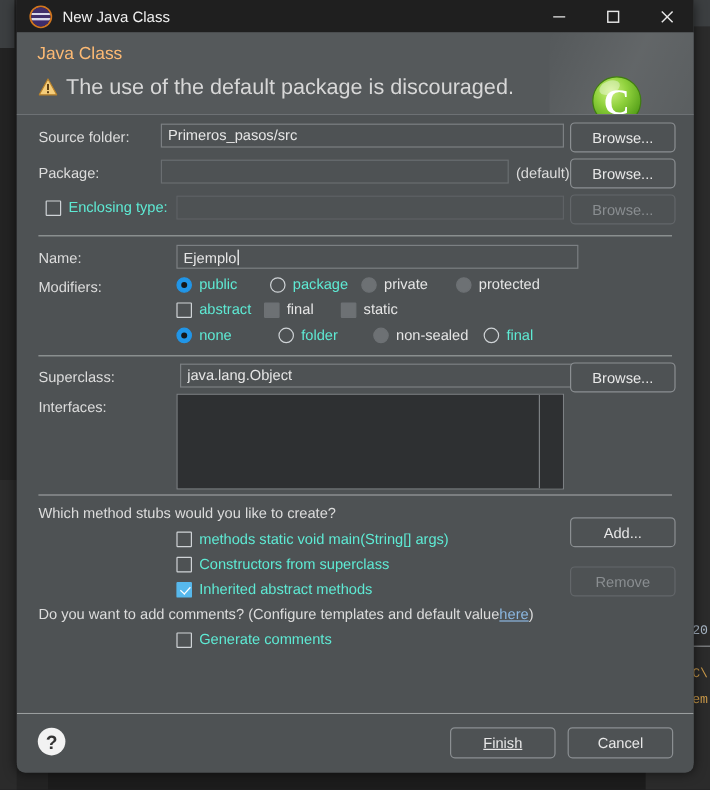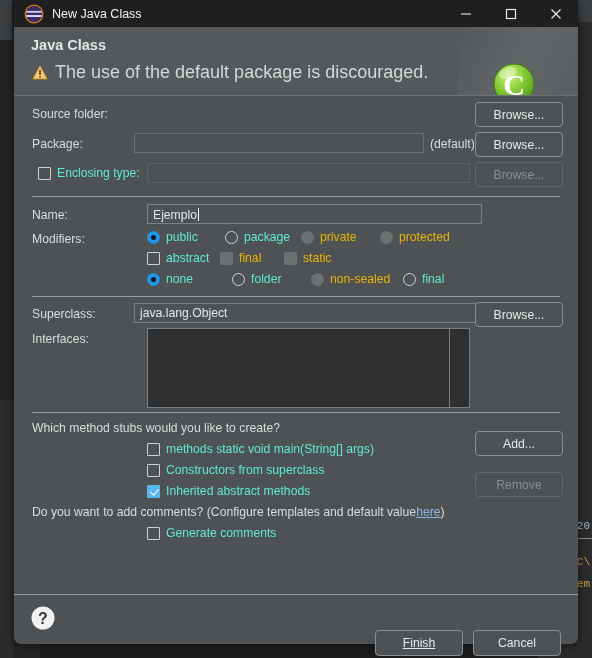--- a/index.html
+++ b/index.html
@@ -128,23 +128,23 @@
   }
   .banner-grad {
     position: absolute;
     right: 0; top: 0;
     width: 120px; height: 68px;
     background: linear-gradient(115deg, rgba(255,255,255,0) 0%, rgba(255,255,255,0.08) 55%, rgba(255,255,255,0.03) 100%);
   }
   .banner-title {
     position: absolute;
     left: 17px; top: 10px;
-    color: #e5e5e5;
+    color: #fdba74;
     font-size: 14.5px;
-    font-weight: bold;
+    font-weight: normal;
   }
   .banner-msg-row {
     position: absolute;
     left: 18px; top: 35px;
     display: flex;
     align-items: center;
     gap: 7px;
   }
   .warn-icon { width: 16px; height: 15px; flex: none; }
   .banner-msg {
@@ -225,21 +225,21 @@
     left: 18px;
     width: 528px;
     height: 1px;
     background: #9a9e9f;
   }
 
   
   .ctl-row { position: absolute; display: flex; align-items: center; }
   .ctl { display: flex; align-items: center; gap: 6px; }
   .ctl-label { color: #5eead4; font-size: 12.2px; white-space: nowrap; }
-  .ctl-label.dim { color: #eab308; }
+  .ctl-label.dim { color: #e5e5e5; }
 
   .radio {
     width: 13px; height: 13px;
     border-radius: 50%;
     box-sizing: border-box;
     border: 1.5px solid #cfd3d6;
     background: #4e5254;
     flex: none;
     position: relative;
   }
@@ -324,21 +324,21 @@
     left: 16px; top: 10px;
     width: 26px; height: 26px;
   }
   .footer-btns {
     position: absolute;
     right: 17px; top: 11px;
     display: flex;
     gap: 10px;
   }
   .btn-wide {
-    width: 88px; height: 26px; margin-top: 24px;
+    width: 88px; height: 26px;
   }
 </style>
 </head>
 <body>
 
 <div id="bg-root">
   <div class="bg-left-panel"></div>
   <div class="bg-left-strip"></div>
   <div class="bg-left-edit"></div>
 
@@ -399,20 +399,21 @@
       <ellipse cx="18" cy="12" rx="9" ry="5.5" fill="#ffffff" opacity="0.38" transform="rotate(-22 18 12)"></ellipse>
       <text x="24" y="34" font-family="Liberation Serif, serif" font-size="30" font-weight="bold" fill="#ffffff" text-anchor="middle">C</text>
     </svg>
   </div>
 
   <div class="dlg-body">
 
     <div class="row" style="left:18px; top:11px;">
       <span class="lbl">Source folder:</span>
     </div>
+    <input class="txtfield" style="position: absolute; left: 120px; top: 7px; width: 336px;" value="Primeros_pasos/src">
     <div class="btn" style="position:absolute; left:461px; top:6px; width:88px;">
       <span>Browse...</span>
     </div>
 
     <div class="row" style="left:18px; top:41px;">
       <span class="lbl">Package:</span>
     </div>
     <input class="txtfield empty" style="position: absolute; left: 120px; top: 37px; width: 290px;" value="">
     <div class="row" style="left:416px; top:41px;">
       <span class="lbl">(default)</span>
@@ -512,21 +513,21 @@
         <span class="radio"></span>
         <span class="ctl-label">final</span>
       </div>
     </div>
 
     <div class="sep" style="top:200px;"></div>
 
     <div class="row" style="left:18px; top:211px;">
       <span class="lbl">Superclass:</span>
     </div>
-    <input class="txtfield" style="position: absolute; left: 120px; top: 207px; width: 364px;" value="java.lang.Object">
+    <input class="txtfield" style="position: absolute; left: 136px; top: 207px; width: 364px;" value="java.lang.Object">
     <div class="btn" style="position:absolute; left:461px; top:206px; width:88px;">
       <span>Browse...</span>
     </div>
 
     <div class="row" style="left:18px; top:236px;">
       <span class="lbl">Interfaces:</span>
     </div>
     <div class="listbox" style="left:133px; top:232px; width:323px; height:80px;">
       <div class="listbox-scroll"></div>
     </div>

